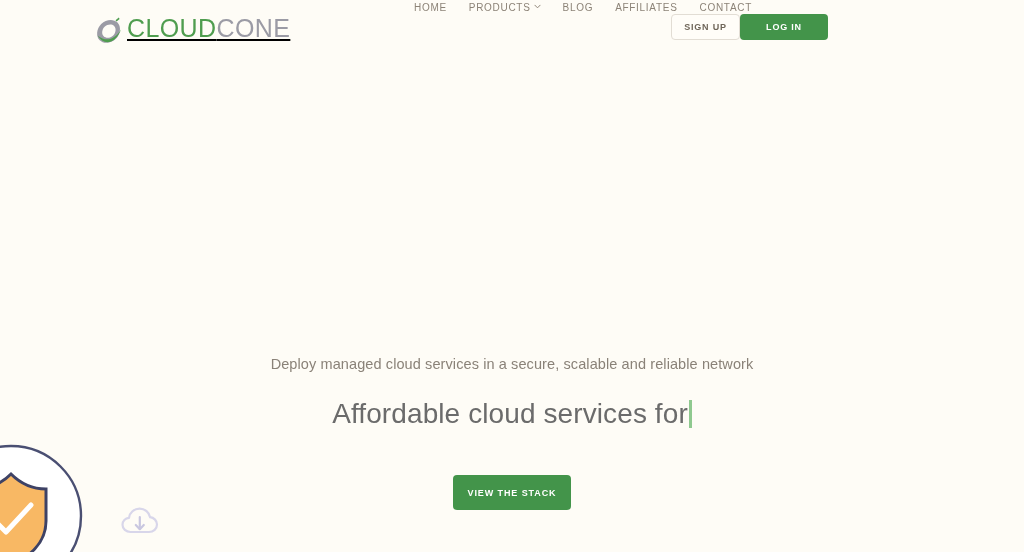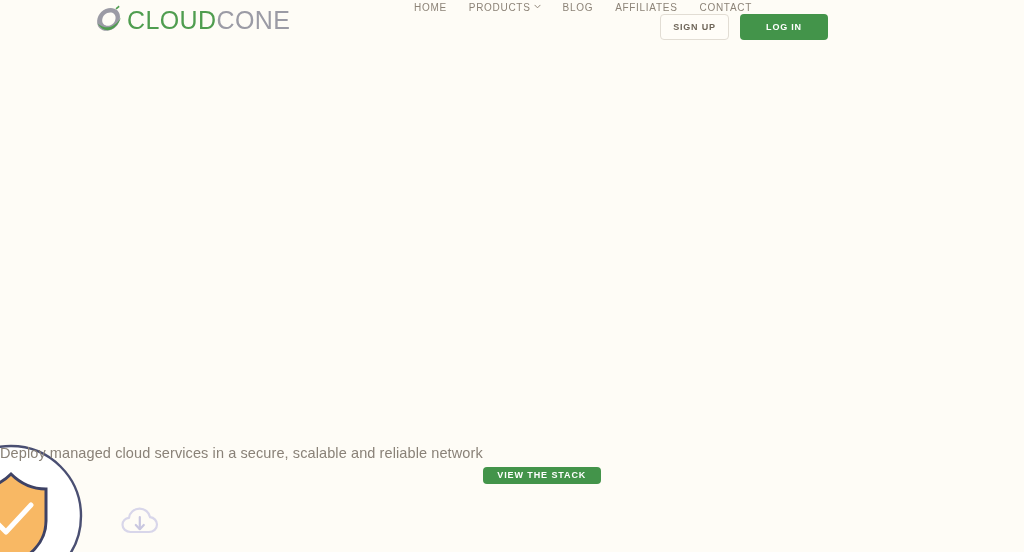--- a/index.html
+++ b/index.html
@@ -24,25 +24,25 @@
     width: 1024px;
     height: 54px;
     display: flex;
     align-items: center;
     z-index: 20;
   }
 
   .logo {
     position: absolute;
     left: 92px;
-    top: 3px;
-    display: flex;
-    align-items: center;
+    top: 16px;
+    display: flex;
     height: 34px;
     cursor: pointer;
+    text-decoration: underline;
   }
 
   .logo-mark {
     width: 32px;
     height: 32px;
     flex: 0 0 32px;
     margin-right: 3px;
   }
 
   .logo-text {
@@ -86,21 +86,20 @@
     top: -1px;
   }
   .chev svg { display: block; }
 
   .hdr-buttons {
     position: absolute;
     right: 196px;
     top: 14px;
     display: flex;
     align-items: center;
-    gap: 11px;
   }
 
   .btn-signup {
     width: 69px;
     height: 26px;
     border: 1px solid #e2ddd4;
     border-radius: 4px;
     background: #fffdf8;
     color: #6f6659;
     font-size: 9px;
@@ -130,21 +129,21 @@
     text-transform: uppercase;
   }
 
   
   .hero {
     position: absolute;
     top: 0; left: 0;
     width: 1024px;
     height: 552px;
     display: flex;
-    flex-direction: row;
+    flex-direction: column;
     align-items: center;
     justify-content: flex-start;
     padding-top: 356px;
     z-index: 10;
     pointer-events: none;
   }
 
   .hero-sub {
     font-size: 14.5px;
     color: #8a8278;
@@ -176,21 +175,21 @@
     width: 3px;
     height: 28px;
     background: #8fc98f;
     margin-left: 1px;
     vertical-align: middle;
   }
 
   .btn-cta {
     margin-top: 42px;
     width: 118px;
-    height: 17px;
+    height: 35px;
     border: none;
     border-radius: 4px;
     background: #43944a;
     color: #ffffff;
     font-size: 9px;
     font-weight: 700;
     letter-spacing: 0.9px;
     display: flex;
     align-items: center;
     justify-content: center;
@@ -286,16 +285,20 @@
     <path d="M10.5 27 C6 27 2.5 23.8 2.5 19.8 C2.5 16.2 5.3 13.2 9 12.8 C9.6 7.6 14.1 3.6 19.6 3.6 C24.9 3.6 29.3 7.3 30.1 12.2 C34 12.6 37 15.8 37 19.6 C37 23.7 33.5 27 29 27 Z" fill="none" stroke="#d8d6ea" stroke-width="2.2" stroke-linejoin="round"></path>
     <path d="M19.8 12 L19.8 24" stroke="#c9c7e0" stroke-width="2.2" stroke-linecap="round"></path>
     <path d="M15.8 20 L19.8 24.2 L23.8 20" stroke="#c9c7e0" stroke-width="2.2" fill="none" stroke-linecap="round" stroke-linejoin="round"></path>
   </svg>
 </div>
 
 <section class="hero">
 
   <div class="hero-sub">Deploy managed cloud services in a secure, scalable and reliable network</div>
 
+  <div class="hero-title-row">
+    <span class="hero-title">Affordable cloud services for</span>
+    <span class="type-cursor"></span>
+  </div>
 
   <div class="btn-cta">VIEW THE STACK</div>
 
 </section>
 
 </body></html>

